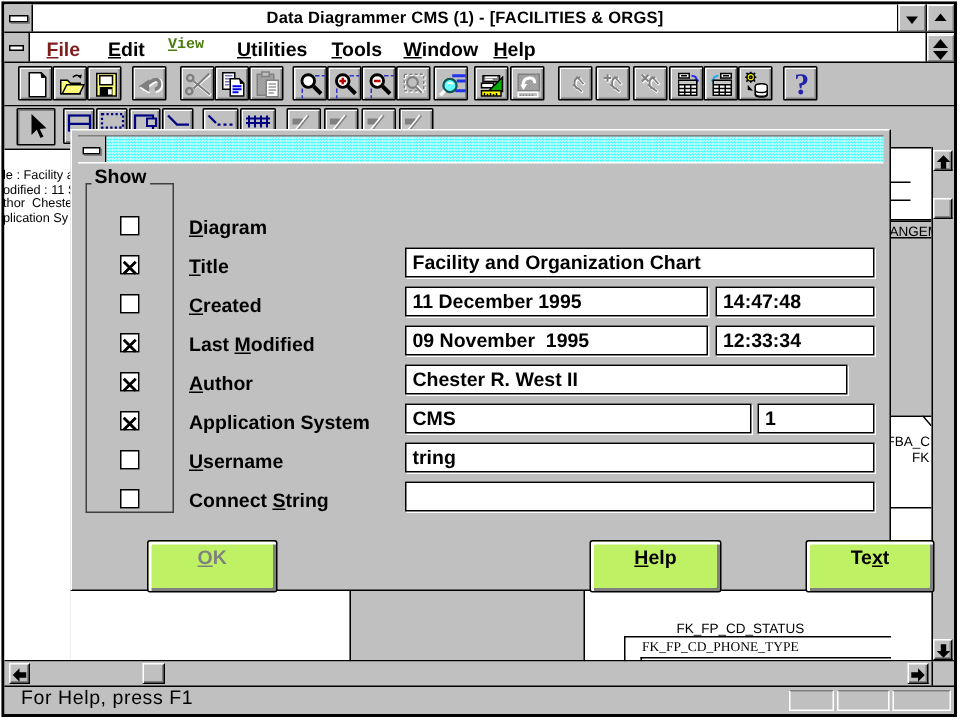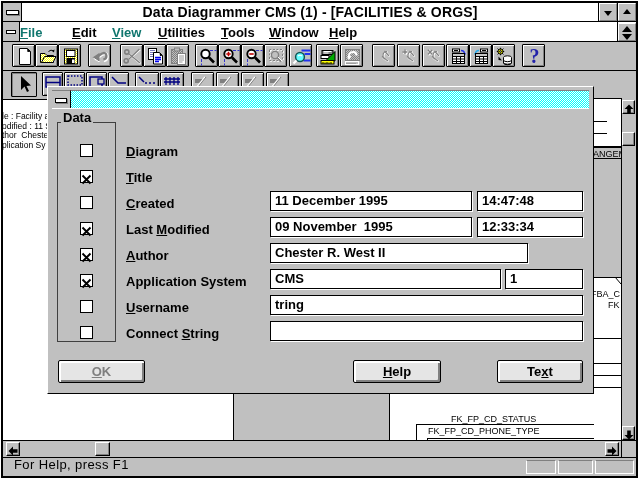--- a/index.html
+++ b/index.html
@@ -10,50 +10,50 @@
 .dither-lt{background-image:repeating-conic-gradient(#ffffff 0% 25%,#c0c0c0 0% 50%);background-size:2px 2px;}
 .bold{font-weight:bold;}
 .tbtn{position:absolute;height:23px;background:#c0c0c0;border:1px solid #000;box-shadow:inset 1px 1px 0 #fff,inset -1px -1px 0 #808080;border-radius:1px;}
 .tbtn svg{position:absolute;left:2px;top:2px;}
 .t2btn{position:absolute;top:72px;height:24px;background:#c0c0c0;border:1px solid #000;box-shadow:inset 1px 1px 0 #fff,inset -1px -1px 0 #808080;border-radius:1px;}
 .win-raised{background:#c0c0c0;border-top:1px solid #fff;border-left:1px solid #fff;border-bottom:1px solid #808080;border-right:1px solid #808080;}
 .sbtn{position:absolute;width:14px;height:14px;background:#c0c0c0;border-top:1px solid #fff;border-left:1px solid #fff;border-bottom:1px solid #000;border-right:1px solid #000;box-shadow:inset -1px -1px 0 #808080;}
 .chk{position:absolute;left:80px;width:13px;height:13px;background:#fff;border:1px solid #000;}
 .lbl{position:absolute;left:126px;font-weight:bold;font-size:13px;line-height:13px;color:#000;white-space:nowrap;}
 .fld{position:absolute;background:#fff;border:1px solid #000;box-shadow:1px 1px 0 #fff;height:20px;font-weight:bold;font-size:13px;line-height:18px;padding-left:4px;color:#000;white-space:nowrap;overflow:hidden;}
-.dbtn{position:absolute;top:360px;height:23px;background:#e5e5e5;border:1px solid #000;border-radius:2px;box-shadow:inset 1px 1px 0 #fff,inset 2px 2px 0 #fff,inset -1px -1px 0 #808080,inset -2px -2px 0 #808080;font-weight:bold;font-size:13px;line-height:21px;text-align:center;color:#000;}
+.dbtn{position:absolute;top:360px;height:35px;background:#bef264;border:1px solid #000;border-radius:2px;box-shadow:inset 1px 1px 0 #fff,inset 2px 2px 0 #fff,inset -1px -1px 0 #808080,inset -2px -2px 0 #808080;font-weight:bold;font-size:13px;line-height:21px;text-align:center;color:#000;margin-left:40px;}
 .cvtext{position:absolute;font-size:9px;line-height:9px;color:#000;white-space:nowrap;}
 u{text-decoration:underline;text-underline-offset:1px;}
 </style></head>
 <body>
 <div id="screen">
 <div id="frame"></div>
 
 <div class="abs" style="left:3px;top:3px;width:633px;height:18px;background:#fff;"></div>
 <div class="abs" style="left:3px;top:3px;width:19px;height:18px;background:#c0c0c0;border-right:1px solid #000;">
   <div class="abs" style="left:3px;top:7px;width:13px;height:5px;background:#fff;border:1px solid #000;box-shadow:1px 1px 0 #808080;"></div>
 </div>
-<div class="abs bold" style="left:22px;top:4px;width:576px;height:17px;text-align:center;font-size:14px;line-height:16px;letter-spacing:0.15px;color:#000;">Data Diagrammer CMS (1) - [FACILITIES &amp; ORGS]</div>
+<div class="abs bold" style="left:22px;top:4px;width:576px;height:17px;text-align:center;font-size:11px;line-height:16px;letter-spacing:0.15px;color:#000;">Data Diagrammer CMS (1) - [FACILITIES &amp; ORGS]</div>
 <div class="abs" style="left:598px;top:3px;width:1px;height:18px;background:#000;"></div>
 <div class="abs win-raised" style="left:599px;top:3px;width:18px;height:18px;">
   <div class="abs" style="left:4px;top:7px;width:0;height:0;border-left:4px solid transparent;border-right:4px solid transparent;border-top:5px solid #000;"></div>
 </div>
 <div class="abs" style="left:617px;top:3px;width:1px;height:18px;background:#000;"></div>
 <div class="abs win-raised" style="left:618px;top:3px;width:18px;height:18px;">
   <div class="abs" style="left:4px;top:5px;width:0;height:0;border-left:4px solid transparent;border-right:4px solid transparent;border-bottom:5px solid #000;"></div>
 </div>
 
 <div class="abs" style="left:3px;top:21px;width:633px;height:1px;background:#000;"></div>
 <div class="abs" style="left:3px;top:22px;width:633px;height:19px;background:#fff;"></div>
 <div class="abs" style="left:3px;top:22px;width:17px;height:19px;background:#c0c0c0;border-right:1px solid #000;">
   <div class="abs" style="left:3px;top:8px;width:10px;height:4px;background:#fff;border:1px solid #000;"></div>
 </div>
-<div class="abs bold" style="top:25px;left:20px;font-size:13px;color:#0f766e;"><u>F</u>ile</div>
+<div class="abs bold" style="top:25px;left:31px;font-size:13px;color:#7f1d1d;"><u>F</u>ile</div>
 <div class="abs bold" style="top:25px;left:72px;font-size:13px;color:#000;"><u>E</u>dit</div>
-<div class="abs bold" style="top:25px;left:112px;font-size:13px;color:#0f766e;"><u>V</u>iew</div>
+<div class="abs bold" style="top:25px;left:112px;font-size:10px;color:#4d7c0f;font-family:Liberation Mono, monospace;"><u>V</u>iew</div>
 <div class="abs bold" style="top:25px;left:158px;font-size:13px;color:#000;"><u>U</u>tilities</div>
 <div class="abs bold" style="top:25px;left:221px;font-size:13px;color:#000;"><u>T</u>ools</div>
 <div class="abs bold" style="top:25px;left:269px;font-size:13px;color:#000;"><u>W</u>indow</div>
 <div class="abs bold" style="top:25px;left:329px;font-size:13px;color:#000;"><u>H</u>elp</div>
 <div class="abs" style="left:617px;top:22px;width:1px;height:19px;background:#000;"></div>
 <div class="abs win-raised" style="left:618px;top:23px;width:18px;height:18px;">
   <div class="abs" style="left:3px;top:2px;width:0;height:0;border-left:5px solid transparent;border-right:5px solid transparent;border-bottom:6px solid #000;"></div>
   <div class="abs" style="left:3px;top:10px;width:0;height:0;border-left:5px solid transparent;border-right:5px solid transparent;border-top:6px solid #000;"></div>
 </div>
 <div class="abs" style="left:3px;top:41px;width:633px;height:1px;background:#000;"></div>
@@ -337,21 +337,21 @@
 <div class="cvtext" style="left:2px;top:131px;font-size:8.5px;">thor&nbsp;&nbsp;Cheste</div>
 <div class="cvtext" style="left:2px;top:141px;font-size:8.5px;">plication Sy</div>
 
 <div class="abs" style="left:47px;top:394px;width:574px;height:47px;background:#fff;"></div>
 
 <div class="abs" style="left:233px;top:394px;width:157px;height:47px;background:#c0c0c0;border-left:1px solid #000;border-right:1px solid #000;"></div>
 
 <div class="cvtext" style="left:451px;top:415px;">FK_FP_CD_STATUS</div>
 <div class="abs" style="left:416px;top:424px;width:205px;height:1px;background:#000;"></div>
 <div class="abs" style="left:416px;top:424px;width:1px;height:17px;background:#000;"></div>
-<div class="cvtext" style="left:428px;top:427px;">FK_FP_CD_PHONE_TYPE</div>
+<div class="cvtext" style="left:428px;top:427px;font-family:Liberation Serif, serif;">FK_FP_CD_PHONE_TYPE</div>
 <div class="abs" style="left:427px;top:438px;width:194px;height:1px;background:#000;"></div>
 <div class="abs" style="left:427px;top:438px;width:1px;height:3px;background:#000;"></div>
 
 <div class="abs" style="left:594px;top:98px;width:27px;height:49px;background:#fff;border-top:1px solid #000;border-bottom:1px solid #000;"></div>
 <div class="abs" style="left:594px;top:121px;width:13px;height:1px;background:#000;"></div>
 <div class="abs" style="left:594px;top:133px;width:13px;height:1px;background:#000;"></div>
 <div class="cvtext" style="left:593px;top:150px;font-size:9px;line-height:8px;">ANGEME</div>
 
 <div class="abs" style="left:594px;top:147px;width:27px;height:1px;background:#000;"></div>
 <div class="abs" style="left:594px;top:158px;width:27px;height:1px;background:#000;"></div>
@@ -395,21 +395,21 @@
 <div class="abs" style="left:595px;top:460px;width:39px;height:14px;background:#c0c0c0;border:1px solid #fff;border-top-color:#808080;"></div>
 
 <div class="abs" style="left:47px;top:86px;width:547px;height:308px;background:#c0c0c0;border-top:1px solid #fff;border-left:1px solid #fff;border-right:1px solid #000;border-bottom:1px solid #000;"></div>
 <div class="abs" style="left:52px;top:90px;width:19px;height:18px;background:#c0c0c0;border-right:1px solid #000;border-top:1px solid #808080;">
   <div class="abs" style="left:3px;top:7px;width:12px;height:5px;background:#fff;border:1px solid #000;box-shadow:1px 1px 0 #808080;"></div>
 </div>
 <div class="abs dither-cyan" style="left:71px;top:90px;width:518px;height:18px;border-top:1px solid #808080;"></div>
 <div class="abs" style="left:52px;top:108px;width:537px;height:1px;background:#fff;"></div>
 
 <div class="abs" style="left:57px;top:122px;width:59px;height:220px;border:1px solid #404040;"></div>
-<div class="abs bold" style="left:61px;top:111px;font-size:13px;line-height:13px;background:#c0c0c0;padding:0 2px;color:#000;">Data</div>
+<div class="abs bold" style="left:61px;top:111px;font-size:13px;line-height:13px;background:#c0c0c0;padding:0 2px;color:#000;">Show</div>
 
 <div class="chk" style="top:144px;"></div>
 <div class="chk" style="top:170px;"><svg width="11" height="11" viewBox="0 0 11 11">
         <path d="M1.5 1.5 L9.5 9.5 M9.5 1.5 L1.5 9.5" stroke="#000" stroke-width="1.9"></path>
       </svg></div>
 <div class="chk" style="top:196px;"></div>
 <div class="chk" style="top:222px;"><svg width="11" height="11" viewBox="0 0 11 11">
         <path d="M1.5 1.5 L9.5 9.5 M9.5 1.5 L1.5 9.5" stroke="#000" stroke-width="1.9"></path>
       </svg></div>
 <div class="chk" style="top:248px;"><svg width="11" height="11" viewBox="0 0 11 11">
@@ -423,25 +423,26 @@
 
 <div class="lbl" style="top:145px;"><u>D</u>iagram</div>
 <div class="lbl" style="top:171px;"><u>T</u>itle</div>
 <div class="lbl" style="top:197px;"><u>C</u>reated</div>
 <div class="lbl" style="top:223px;">Last <u>M</u>odified</div>
 <div class="lbl" style="top:249px;"><u>A</u>uthor</div>
 <div class="lbl" style="top:275px;">Application System</div>
 <div class="lbl" style="top:301px;"><u>U</u>sername</div>
 <div class="lbl" style="top:327px;">Connect <u>S</u>tring</div>
 
+<div class="fld" style="left:270px;top:165px;width:313px;">Facility and Organization Chart</div>
 <div class="fld" style="left:270px;top:191px;width:202px;">11 December 1995</div>
 <div class="fld" style="left:477px;top:191px;width:106px;">14:47:48</div>
 <div class="fld" style="left:270px;top:217px;width:202px;">09 November&nbsp; 1995</div>
 <div class="fld" style="left:477px;top:217px;width:106px;">12:33:34</div>
-<div class="fld" style="left:270px;top:243px;width:258px;">Chester R. West II</div>
+<div class="fld" style="left:270px;top:243px;width:295px;">Chester R. West II</div>
 <div class="fld" style="left:270px;top:269px;width:231px;">CMS</div>
 <div class="fld" style="left:505px;top:269px;width:78px;">1</div>
 <div class="fld" style="left:270px;top:295px;width:313px;">tring</div>
 <div class="fld" style="left:270px;top:321px;width:313px;"></div>
 
 <div class="dbtn" style="left:58px;width:87px;color:#808080;"><u>O</u>K</div>
 <div class="dbtn" style="left:353px;width:88px;"><u>H</u>elp</div>
 <div class="dbtn" style="left:497px;width:86px;">Te<u>x</u>t</div>
 
 </div>

